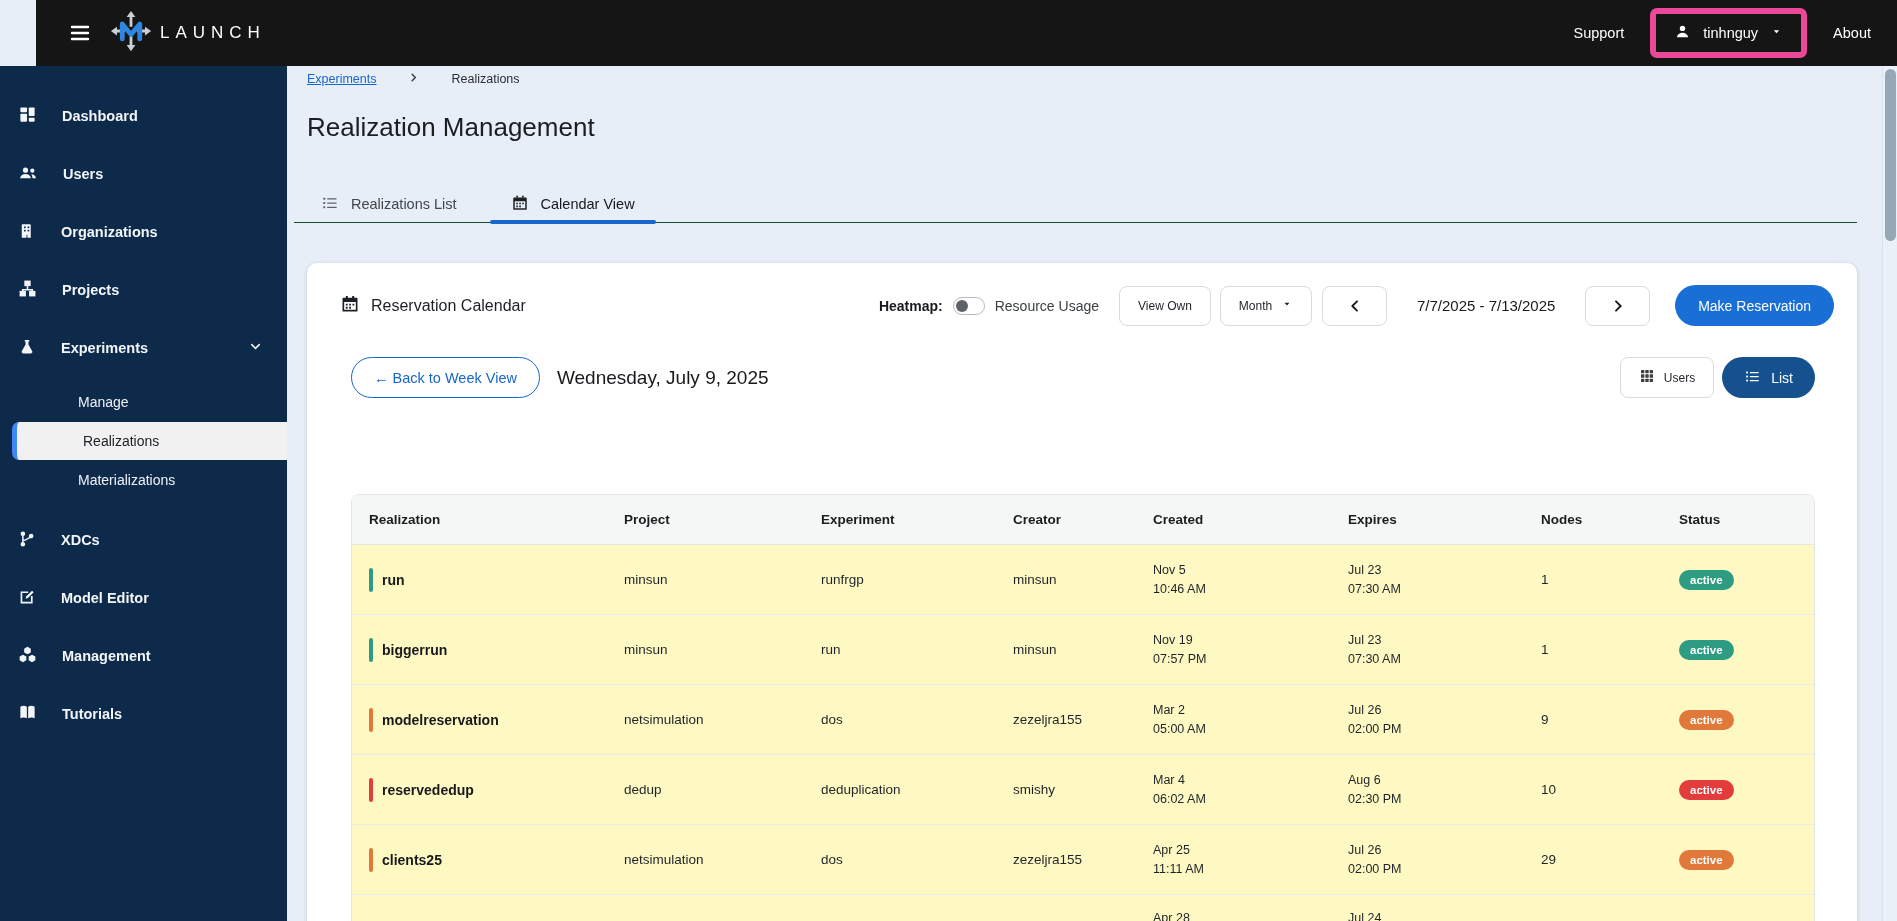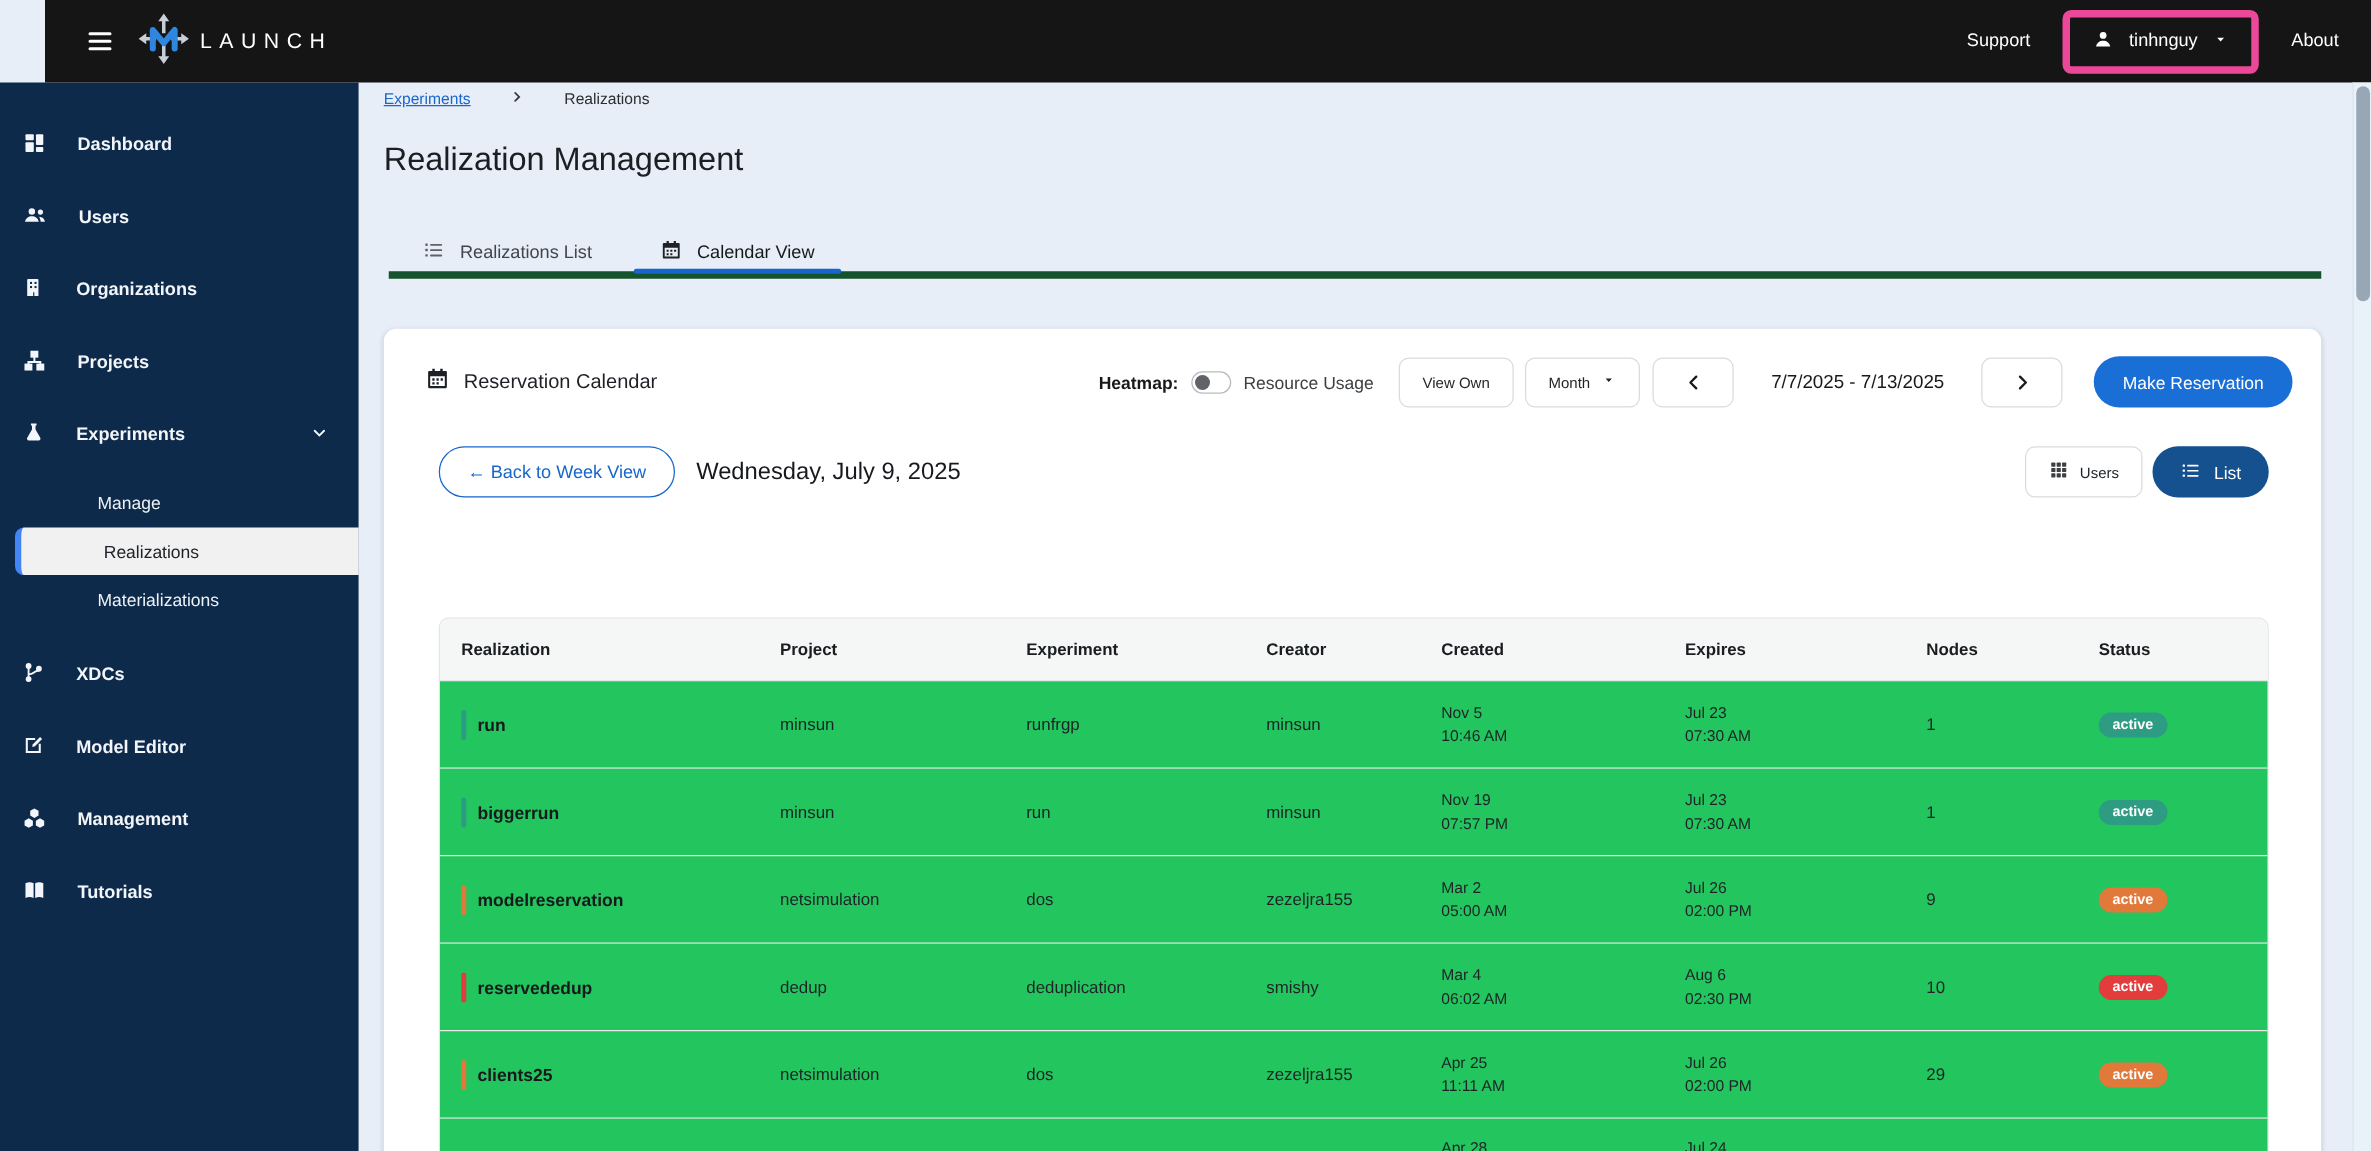--- a/index.html
+++ b/index.html
@@ -28,21 +28,21 @@
   
   .main { position:absolute; top:66px; left:287px; right:0; bottom:0; background:#e7eef7; overflow:hidden; }
   .content { position:relative; width:100%; height:100%; }
 
   .breadcrumb { position:absolute; top:6px; left:20px; display:flex; align-items:center; gap:32px; font-size:12.5px; }
   .crumb-link { color:#1a66cc; text-decoration:underline; cursor:pointer; }
   .crumb-current { color:#2b2f33; }
 
   .page-title { position:absolute; top:46px; left:20px; font-size:26px; font-weight:500; color:#1b1e22; }
 
-  .tabs { position:absolute; top:120px; left:24px; right:40px; height:37px; border-bottom:6px solid #14532d; display:flex;text-align:center; }
+  .tabs { position:absolute; top:120px; left:7px; right:40px; height:37px; border-bottom:1px solid #14532d; display:flex;text-align:center; }
   .tab { display:flex; align-items:center; gap:12px; padding:0 27px; font-size:14.5px; font-weight:500; color:#41464c; position:relative; cursor:pointer; }
   .tab.active { color:#16191c; }
   .tab-underline { position:absolute; left:6px; right:6px; bottom:-2px; height:4px; border-radius:2px; }
 
   
   .card { position:absolute; top:197px; left:20px; width:1550px; height:900px; background:#fff; border-radius:10px; box-shadow:0 1px 4px rgba(31,45,61,.18); }
 
   .cal-toolbar { position:absolute; top:22px; left:33px; right:23px; height:41px; display:flex; align-items:center; }
   .cal-title { display:flex; align-items:center; gap:11px; font-size:16px; font-weight:500; color:#1d2025; }
   .spacer { flex:1; }
@@ -62,21 +62,21 @@
   .back-pill { height:41px; border-radius:21px; border:1.5px solid #1766cc; background:#fff; font-size:14.5px; font-weight:500; padding:0 22px; display:inline-flex; align-items:center; cursor:pointer; }
   .day-title { margin-left:17px; font-size:19px; color:#17191c; }
   .card-btn { height:41px; }
   .list-pill { height:41px; border:none; border-radius:21px; color:#fff; font-size:14px; font-weight:500; padding:0 22px; margin-left:8px; display:inline-flex; align-items:center; gap:10px; cursor:pointer; }
 
   .summary { position:absolute; top:155px; left:44px; right:42px; height:50px; background:#f1f3f4; border-radius:8px; display:flex; align-items:center; padding:0 17px; font-weight:700; font-size:15px; color:#17191c; }
 
   .table-wrap { position:absolute; top:231px; left:44px; right:42px; border:1px solid #e3e6e8; border-radius:8px 8px 0 0; background:#fff; }
   .tgrid { display:grid; grid-template-columns:255px 197px 192px 140px 195px 193px 138px 1fr; align-items:center; padding-left:17px; }
   .thead { background:#f5f6f6; height:50px; border-bottom:1px solid #e3e6e8; font-weight:700; font-size:13.5px; color:#1b1e21; border-radius:8px 8px 0 0; }
-  .trow { height:70px; border-bottom:1px solid #ebebeb; font-size:13.5px; color:#1f2328; background:#22c55e; cursor:pointer; }
+  .trow { height:70px; border-bottom:1px solid #ebebeb; font-size:13.5px; color:#1f2328; background:#fef9c3; cursor:pointer; }
   .name-cell { display:flex; align-items:center; gap:9px; font-weight:700; font-size:14px; color:#17191c; }
   .bar { width:4px; height:24px; border-radius:2px; }
   .dt { font-size:12.5px; line-height:19px; color:#1f2328; }
   .badge { display:inline-block; color:#fff; font-size:11.5px; font-weight:700; padding:4px 11px; border-radius:12px; }
   .partial .cell-top { align-self:start; padding-top:14px; }
 
   
   .scrollbar { position:absolute; top:66px; right:0; width:15px; bottom:0; background:#e9f1f9; border-left:1px solid #d8e3ef; z-index:7; }
   .scroll-thumb { position:absolute; top:3px; left:2px; width:11px; height:172px; background:#97a7b6; border-radius:6px; cursor:grab; }
 </style>

